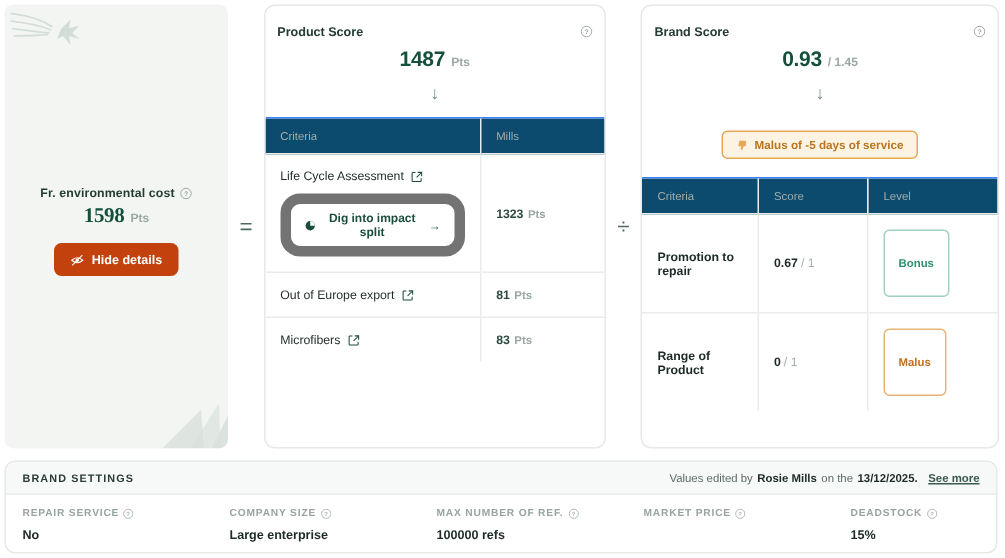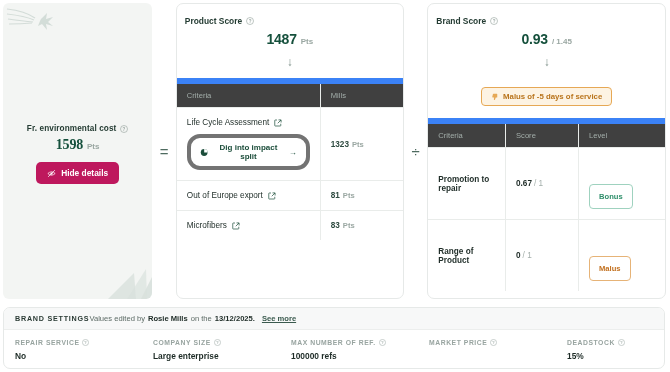--- a/index.html
+++ b/index.html
@@ -37,21 +37,21 @@
   .env-inner { position: relative; z-index: 2; text-align: center; margin-top: 6px; }
   .env-label {
     font-size: 8.2px; font-weight: 700; letter-spacing: .1px;
     color: #243c33; display: flex; align-items: center; justify-content: center; gap: 4px;
   }
   .env-value { margin-top: 4px; display: flex; align-items: baseline; justify-content: center; gap: 4px; }
   .env-num { font-size: 14px; font-weight: 700; color: #15503c; letter-spacing: -.2px; font-family: Liberation Serif, serif; }
   .env-unit { font-size: 8px; color: #9aa7a2; font-weight: 600; }
   .hide-btn {
     margin-top: 9px;
-    background: #be185d; color: #fff;
+    background: #c2410c; color: #fff;
     border: none; border-radius: 5px;
     padding: 6px 11px;
     font-size: 8.4px; font-weight: 700;
     display: inline-flex; align-items: center; gap: 5px;
     cursor: pointer;
     font-family: "Liberation Sans", sans-serif;
   }
 
   
   .op {
@@ -70,50 +70,50 @@
   }
   .card.product { width: 230px; }
   .card.brand { width: 241px; margin-right: 4px; }
 
   .card-head {
     padding: 12px 8px 10px;
     text-align: center;
   }
   .score-label {
     font-size: 8.4px; font-weight: 700; color: #243c33;
-    display: flex; align-items: center; justify-content: flex-start; gap: 4px;
+    display: flex; align-items: center; justify-content: space-between; gap: 4px;
   }
   .score-value { margin-top: 5px; display: flex; align-items: baseline; justify-content: center; gap: 4px; }
   .score-num { font-size: 14px; font-weight: 700; color: #15503c; letter-spacing: -.2px; }
   .score-unit { font-size: 8px; color: #9aa7a2; font-weight: 600; }
   .arrow-down { margin-top: 9px; font-size: 12px; color: #7e918a; line-height: 1; }
 
   
   .tbl { width: 100%; border-collapse: collapse; table-layout: fixed; }
   .tbl th {
     font-size: 7.6px; font-weight: 400; color: #a3aeaa;
     text-align: left; padding: 7px 10px;
-    border-top: 6px solid #3b82f6; border-bottom: 1px solid #e9ecea;
-    background: #404040;
+    border-top: 1px solid #3b82f6; border-bottom: 1px solid #e9ecea;
+    background: #0c4a6e;
   }
   .tbl td {
     font-size: 8.2px; color: #1d2b26;
     padding: 10px; vertical-align: middle;
     border-bottom: 1px solid #e9ecea;
   }
   .tbl tr:last-child td { border-bottom: none; }
   .col-div { border-left: 1px solid #e9ecea; }
 
   .crit-name { display: flex; align-items: center; gap: 5px; font-weight: 400; }
   .ext-icon { color: #1b4d3a; flex: 0 0 auto; }
 
   .dig-btn {
     margin-top: 7px;
     display: inline-flex; align-items: center; gap: 5px;
-    border: 4px solid #737373; border-radius: 13px;
+    border: 7px solid #737373; border-radius: 13px;
     background: #fff; color: #1b4d3a;
     font-size: 8px; font-weight: 700;
     padding: 5px 9px; cursor: pointer;
     font-family: "Liberation Sans", sans-serif;
   }
   .pts { color: #2f4b41; font-weight: 700; font-size: 8.2px; }
 
   
   .method {
     padding: 10px 14px 0;
@@ -124,38 +124,38 @@
     margin: 9px auto 12px;
     display: inline-flex; align-items: center; gap: 4px;
     background: #fdf3e3; border: 1px solid #e6a855; color: #b9741c;
     border-radius: 4px; padding: 4px 9px;
     font-size: 7.8px; font-weight: 700;
   }
   .badge-wrap { text-align: center; }
 
   .lvl {
     display: inline-block; border-radius: 4px;
-    padding: 7px 9px; font-size: 7.6px; font-weight: 700;
-    border: 1px solid transparent; background: #fff; margin-top: 26px;
+    padding: 17px 9px; font-size: 7.6px; font-weight: 700;
+    border: 1px solid transparent; background: #fff;
   }
   .lvl.bonus { color: #2f8f6b; border-color: #9fd2bf; }
   .lvl.malus { color: #c2701f; border-color: #e6b377; }
   .score-frac { font-weight: 700; font-size: 8.2px; color: #1d2b26; }
 
   
   .settings {
     position: absolute; left: 3px; top: 307px;
     width: 660px; height: 60px;
     border: 1px solid #e6e9e8; border-radius: 7px;
     background: #fff; overflow: hidden;
   }
   .settings-head {
     height: 21px; background: #f7f8f8;
     border-bottom: 1px solid #eceeed;
-    display: flex; align-items: center; justify-content: flex-start;
+    display: flex; align-items: center; justify-content: space-between;
     padding: 0 11px;
   }
   .settings-title {
     font-size: 7.2px; font-weight: 700; letter-spacing: .75px; color: #2b3b35;
   }
   .edited {
     font-size: 7.6px; color: #5d6b66; display: flex; align-items: center; gap: 3px;
   }
   .edited b { color: #1d2b26; font-weight: 700; }
   .see-more {

